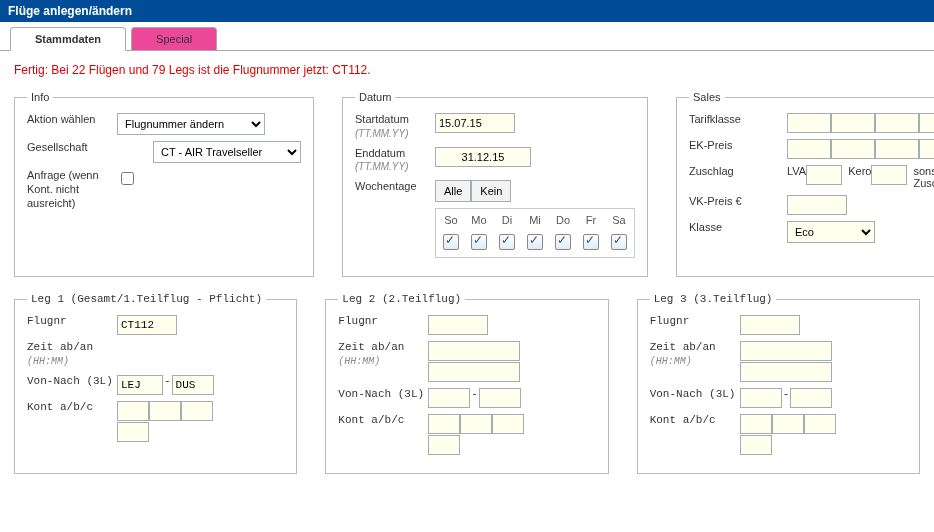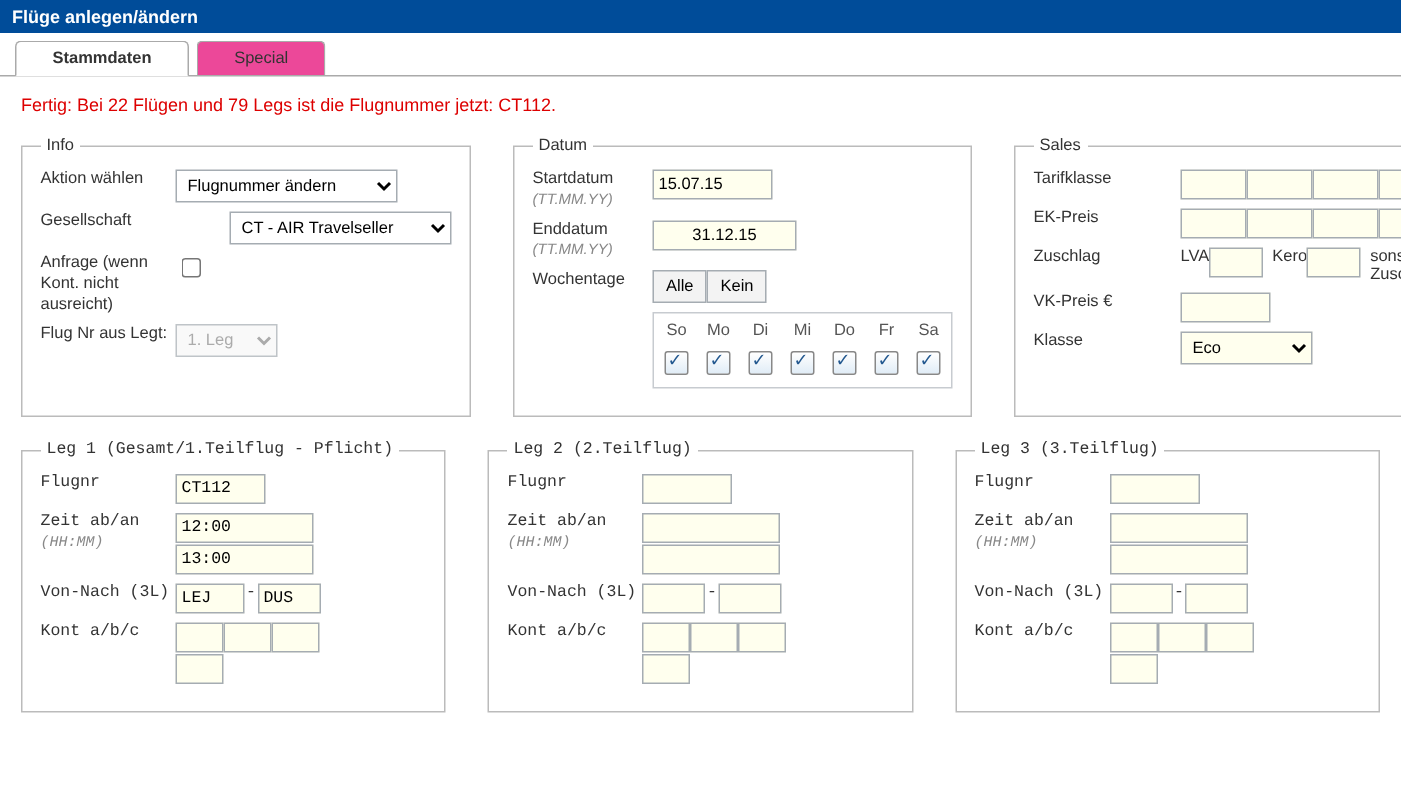--- a/index.html
+++ b/index.html
@@ -125,26 +125,20 @@
       </div>
       <div class="field">
         <div class="field-label">Gesellschaft</div>
         <select style="width:148px;margin-left:36px;">
           <option>CT - AIR Travelseller</option>
         </select>
       </div>
       <div class="field">
         <div class="field-label">Anfrage (wenn Kont. nicht ausreicht)</div>
         <input type="checkbox" style="">
-      </div>
-      <div class="field">
-        <div class="field-label">Flug Nr aus Legt:</div>
-        <select disabled="" style="width:68px;">
-          <option>1. Leg</option>
-        </select>
       </div>
     </fieldset>
 
     <fieldset class="datum">
       <legend>Datum</legend>
       <div class="field">
         <div class="field-label narrow">
           <span>Startdatum</span><br>
           <span class="hint">(TT.MM.YY)</span>
         </div>
@@ -233,24 +227,20 @@
       <fieldset class="leg">
     <legend>Leg 1 (Gesamt/1.Teilflug - Pflicht)</legend>
     <div class="field">
       <div class="field-label">Flugnr</div>
       <input class="text" style="width: 60px;" value="CT112">
     </div>
     <div class="field">
       <div class="field-label">
         <span>Zeit ab/an</span><br><span class="hint">(HH:MM)</span>
       </div>
-      <div>
-        <input class="text" style="width: 92px; display: block; margin-bottom: 1px;" value="12:00">
-        <input class="text" style="width: 92px; display: block;" value="13:00">
-      </div>
     </div>
     <div class="field">
       <div class="field-label">Von-Nach (3L)</div>
       <input class="text" style="width: 46px;" value="LEJ">
           <span style="padding:0 1px;">-</span>
           <input class="text" style="width: 42px;" value="DUS">
     </div>
     <div class="field">
       <div class="field-label">Kont a/b/c</div>
       <div>

